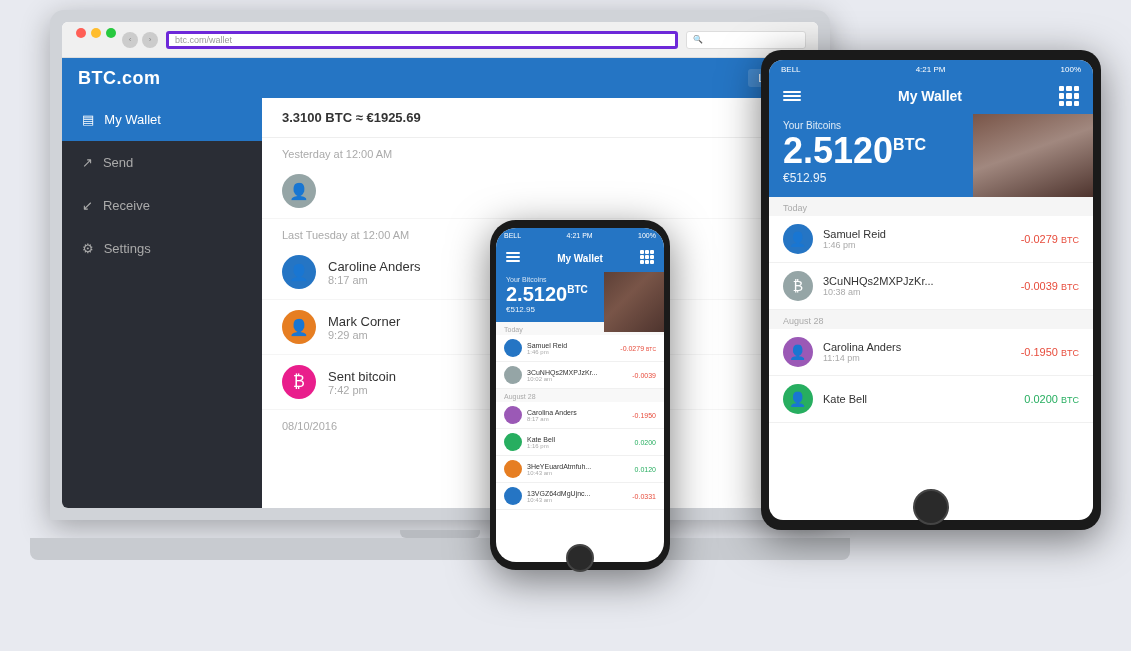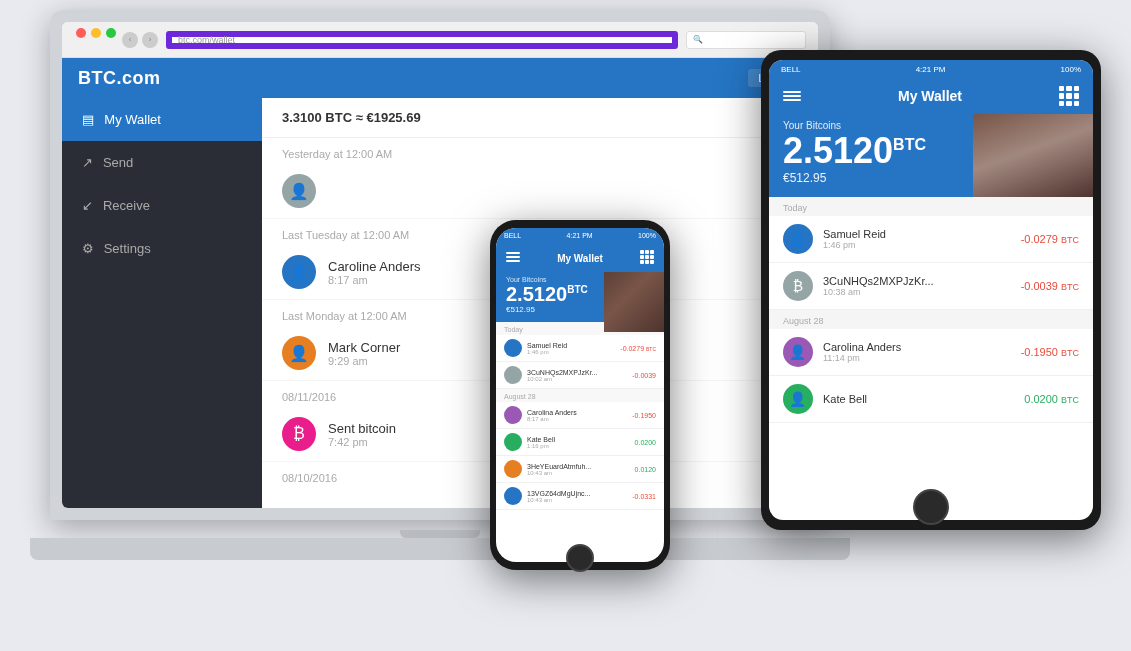--- a/index.html
+++ b/index.html
@@ -105,21 +105,21 @@
       border-radius: 50%;
       display: flex; align-items: center; justify-content: center;
       font-size: 8px; color: #888;
     }
 
     .browser-url {
       flex: 1;
       height: 18px;
       background: #fff;
       border-radius: 3px;
-      border: 6px solid #6d28d9;
+      border: 3px solid #6d28d9;
       font-size: 9px;
       color: #999;
       display: flex; align-items: center;
       padding: 0 6px;
     }
 
     .browser-search {
       width: 120px;
       height: 18px;
       background: #fff;
@@ -619,32 +619,30 @@
               <div class="tx-item">
                 <div class="tx-avatar av-blue">
                   <span style="font-size:16px;color:#fff">👤</span>
                 </div>
                 <div class="tx-info">
                   <div class="tx-name">Caroline Anders</div>
                   <div class="tx-time">8:17 am</div>
                 </div>
               </div>
 
-              <div class="tx-date-header">Last Monday at 12:00 AM</div>
               <div class="tx-item">
                 <div class="tx-avatar av-orange">
                   <span style="font-size:16px;color:#fff">👤</span>
                 </div>
                 <div class="tx-info">
                   <div class="tx-name">Mark Corner</div>
                   <div class="tx-time">9:29 am</div>
                 </div>
               </div>
 
-              <div class="tx-date-header">08/11/2016</div>
               <div class="tx-item">
                 <div class="tx-avatar av-pink">
                   <span style="font-size:16px;color:#fff">₿</span>
                 </div>
                 <div class="tx-info">
                   <div class="tx-name">Sent bitcoin</div>
                   <div class="tx-time">7:42 pm</div>
                 </div>
               </div>
 

